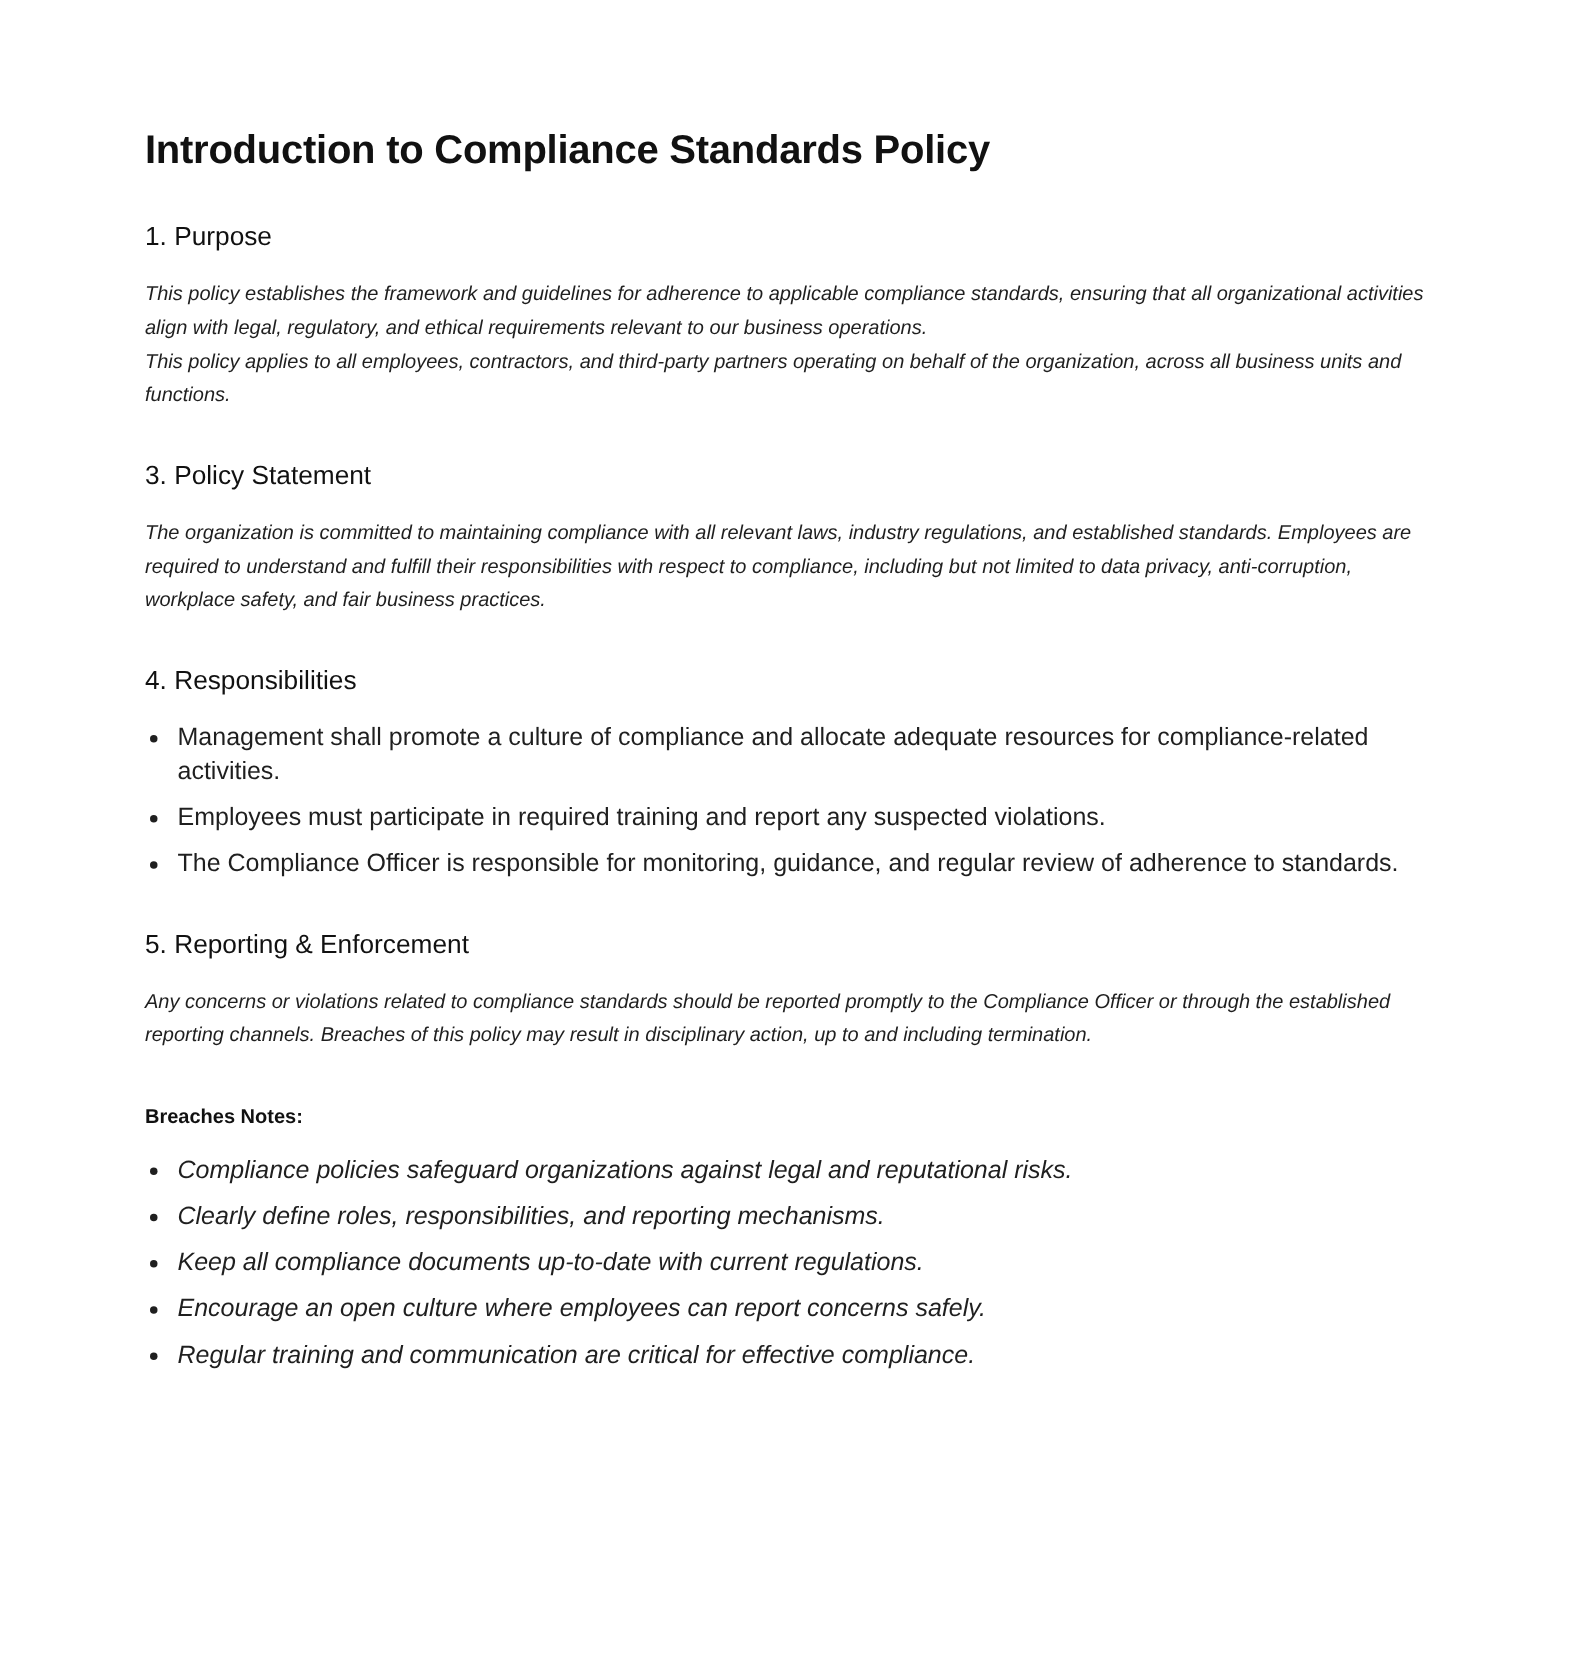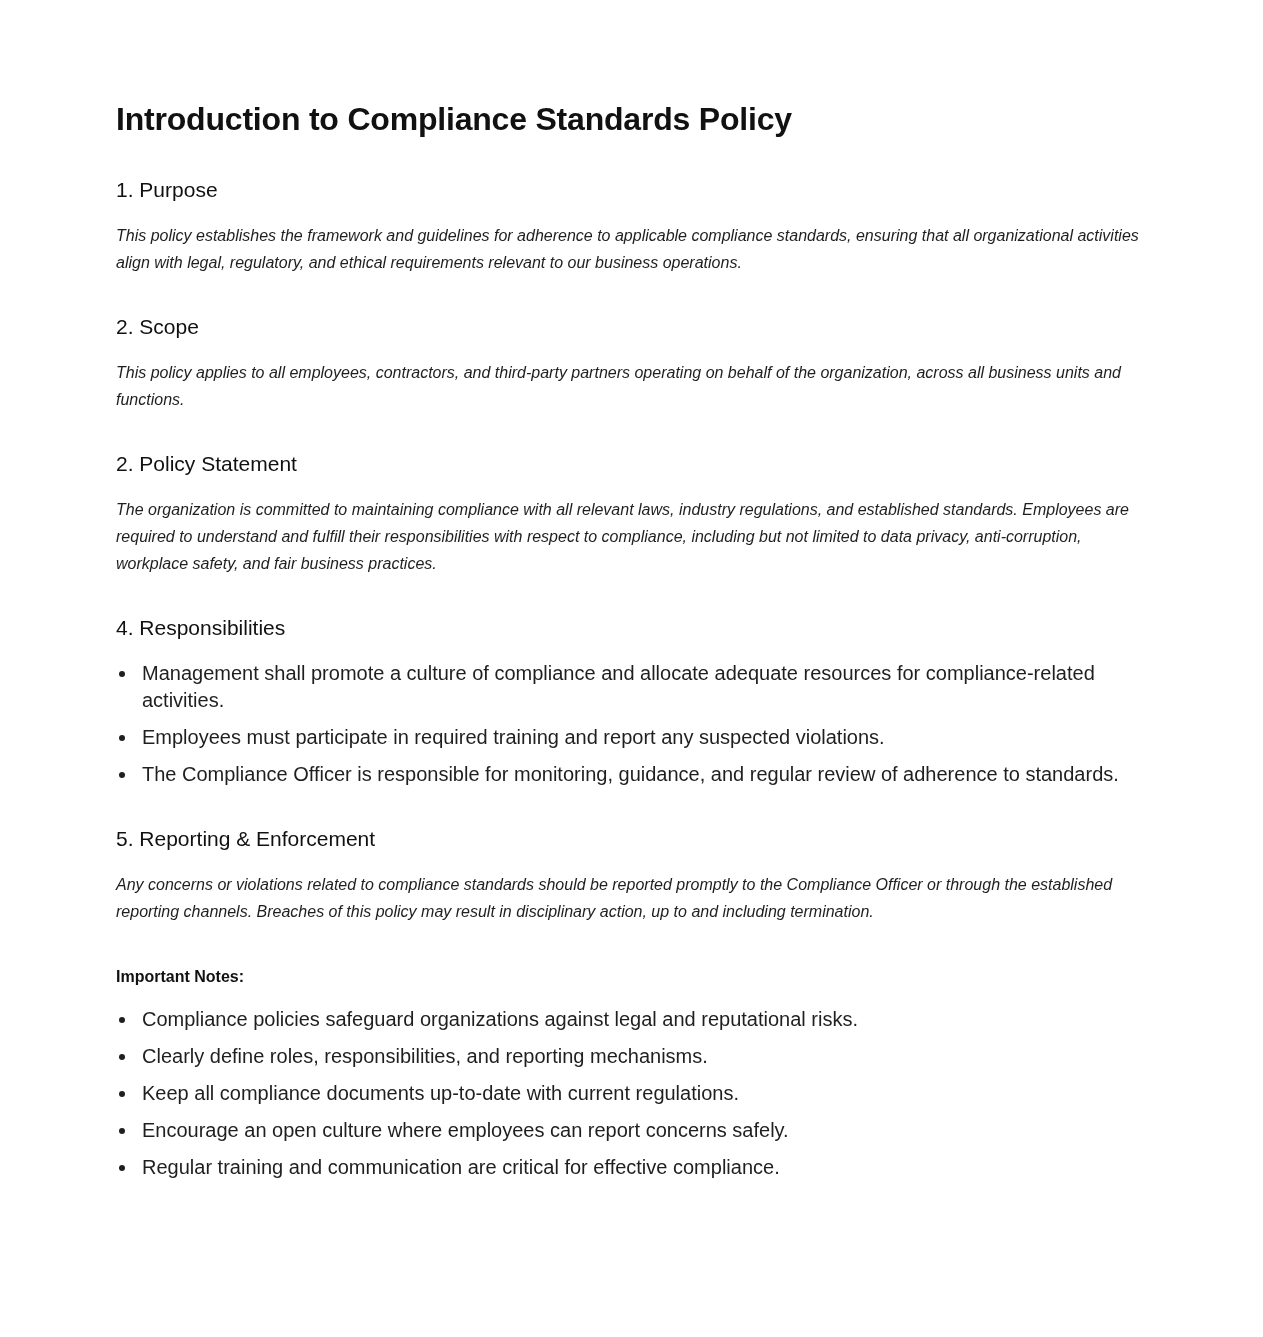--- a/index.html
+++ b/index.html
@@ -58,61 +58,61 @@
   }
   p.notes-heading {
     font-size: 16px;
     line-height: 27px;
     font-weight: 700;
     color: #111111;
     margin: 38px 0 0 0;
   }
   ul.notes-list {
     margin-top: 16px;
+    font-style: italic;
   }
 </style>
 </head>
 <body>
 
 <div class="doc-page">
 
   <h1 class="doc-title">Introduction to Compliance Standards Policy</h1>
 
   <section>
     <h2 class="section-heading">1. Purpose</h2>
     <p class="section-body">This policy establishes the framework and guidelines for adherence to applicable compliance standards, ensuring that all organizational activities align with legal, regulatory, and ethical requirements relevant to our business operations.</p>
   </section>
 
   <section>
-    <h2 class="section-heading">2. Scope</h2>
     <p class="section-body">This policy applies to all employees, contractors, and third-party partners operating on behalf of the organization, across all business units and functions.</p>
   </section>
 
   <section>
-    <h2 class="section-heading">2. Policy Statement</h2>
+    <h2 class="section-heading">3. Policy Statement</h2>
     <p class="section-body">The organization is committed to maintaining compliance with all relevant laws, industry regulations, and established standards. Employees are required to understand and fulfill their responsibilities with respect to compliance, including but not limited to data privacy, anti-corruption, workplace safety, and fair business practices.</p>
   </section>
 
   <section>
     <h2 class="section-heading">4. Responsibilities</h2>
     <ul class="bullet-list">
       <li>Management shall promote a culture of compliance and allocate adequate resources for compliance-related activities.</li>
       <li>Employees must participate in required training and report any suspected violations.</li>
       <li>The Compliance Officer is responsible for monitoring, guidance, and regular review of adherence to standards.</li>
     </ul>
   </section>
 
   <section>
     <h2 class="section-heading">5. Reporting &amp; Enforcement</h2>
     <p class="section-body">Any concerns or violations related to compliance standards should be reported promptly to the Compliance Officer or through the established reporting channels. Breaches of this policy may result in disciplinary action, up to and including termination.</p>
   </section>
 
 
   <section>
-    <p class="notes-heading">Important Notes:</p>
+    <p class="notes-heading">Breaches Notes:</p>
     <ul class="bullet-list notes-list">
       <li>Compliance policies safeguard organizations against legal and reputational risks.</li>
       <li>Clearly define roles, responsibilities, and reporting mechanisms.</li>
       <li>Keep all compliance documents up-to-date with current regulations.</li>
       <li>Encourage an open culture where employees can report concerns safely.</li>
       <li>Regular training and communication are critical for effective compliance.</li>
     </ul>
   </section>
 
 </div>

